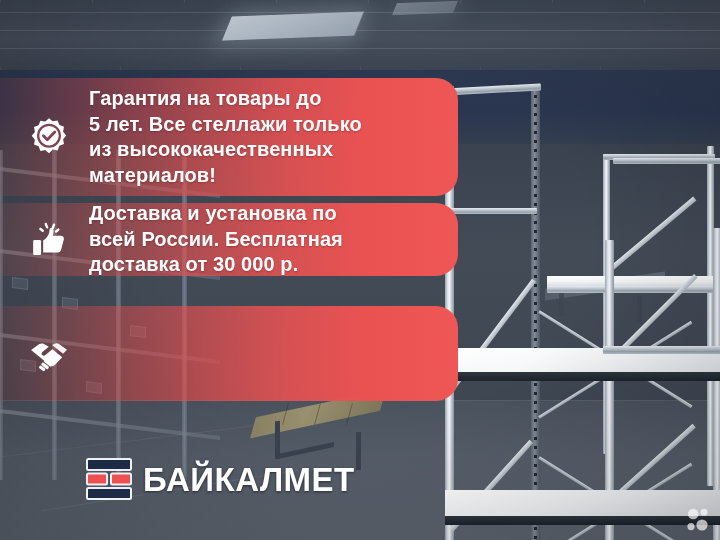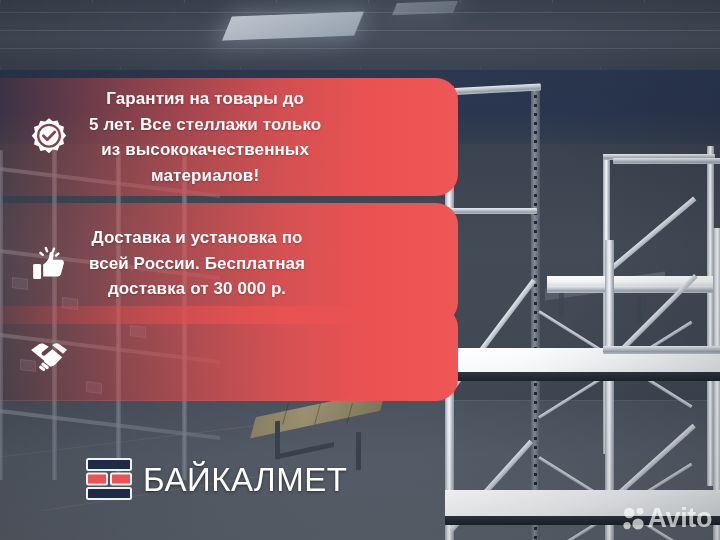--- a/index.html
+++ b/index.html
@@ -161,36 +161,35 @@
         rgba(228,78,78,0.62) 38%,
         rgba(234,82,82,0.88) 62%,
         #ea5252 80%, #ef5757 100%);
     padding-left:26px;
   }
   .banner .bicon {
     flex:0 0 auto; width:46px; height:46px; margin-right:17px;
     display:flex; align-items:center; justify-content:center;
   }
   .banner .btext {
-    color:#fff; font-weight:700; font-size:17px; line-height:25.5px;
+    color:#fff; font-weight:700; font-size:20px; line-height:25.5px;
     letter-spacing:.1px;
     text-shadow:0 1px 2px rgba(90,20,20,.35);
     white-space:pre-line;
-    text-align:center;
   }
   #banner-1 { top:78px;  height:118px; }
-  #banner-2 { top:203px; height:121px; }
+  #banner-2 { top:203px; height:73px; }
   #banner-3 { top:306px; height:95px; }
 
   
   .logo { position:absolute; left:86px; top:458px; display:flex; align-items:center; }
   .logo-mark { width:46px; height:42px; margin-right:11px; flex:0 0 auto; }
   .logo-text { display:flex; flex-direction:column; }
   .logo-name {
-    color:#ffffff; font-weight:400; font-size:33px; line-height:31px;
+    color:#ffffff; font-weight:700; font-size:33px; line-height:31px;
     letter-spacing:.5px;
     text-shadow:0 1px 3px rgba(0,0,0,.5);
   }
   .logo-sub {
     color:#ef5050; font-weight:700; font-size:11.6px; line-height:15px;
     letter-spacing:2.4px; margin-top:2px;
     text-shadow:0 1px 2px rgba(0,0,0,.45);
   }
 
   
@@ -373,16 +372,15 @@
 
   <div class="avito">
     <span class="avito-dots">
       <svg viewBox="0 0 22 24" width="22" height="24" aria-hidden="true">
         <circle cx="6.2" cy="6.0" r="5.3" fill="rgba(255,255,255,.92)"></circle>
         <circle cx="17.0" cy="4.2" r="3.4" fill="rgba(255,255,255,.92)"></circle>
         <circle cx="4.0" cy="18.6" r="3.6" fill="rgba(255,255,255,.92)"></circle>
         <circle cx="15.0" cy="17.0" r="5.6" fill="rgba(255,255,255,.92)"></circle>
       </svg>
     </span>
-    <span class="avito-word">Avito</span>
   </div>
 
 </div>
 
 </body></html>

